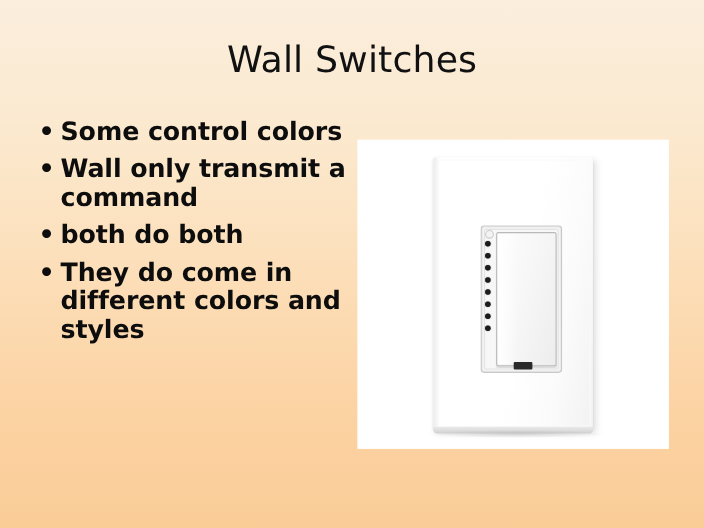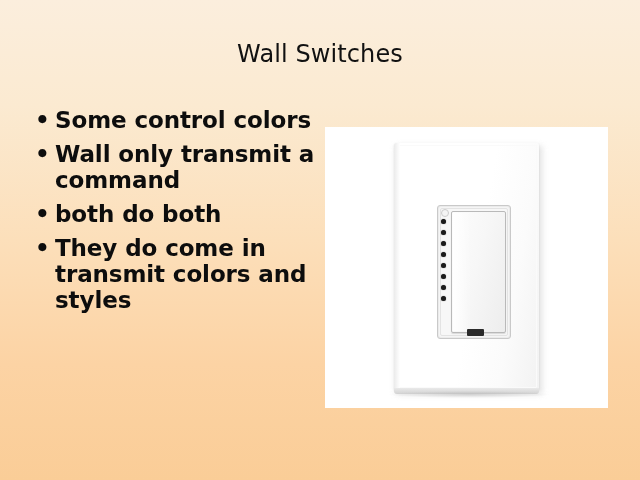--- a/index.html
+++ b/index.html
@@ -21,21 +21,21 @@
     overflow: hidden;
   }
 
   
   #slide-title {
     position: absolute;
     left: 0;
     top: 34px;
     width: 640px;
     text-align: center;
-    font-size: 24px;
+    font-size: 33px;
     font-weight: 400;
     color: #111111;
     letter-spacing: 0.1px;
     line-height: 40px;
     white-space: nowrap;
   }
 
   
   #bullet-list {
     position: absolute;
@@ -251,21 +251,21 @@
     <li class="bullet-item">
       <span class="bullet-dot">•</span>
       <span class="bullet-text">Wall only transmit a command</span>
     </li>
     <li class="bullet-item">
       <span class="bullet-dot">•</span>
       <span class="bullet-text">both do both</span>
     </li>
     <li class="bullet-item">
       <span class="bullet-dot">•</span>
-      <span class="bullet-text">They do come in transmit colors and styles</span>
+      <span class="bullet-text">They do come in different colors and styles</span>
     </li>
   </ul>
 
   <div id="image-panel">
     <div id="switch-photo">
 
       <div class="faceplate-shadow"></div>
 
       <div class="faceplate">
         <div class="faceplate-inner-edge"></div>

